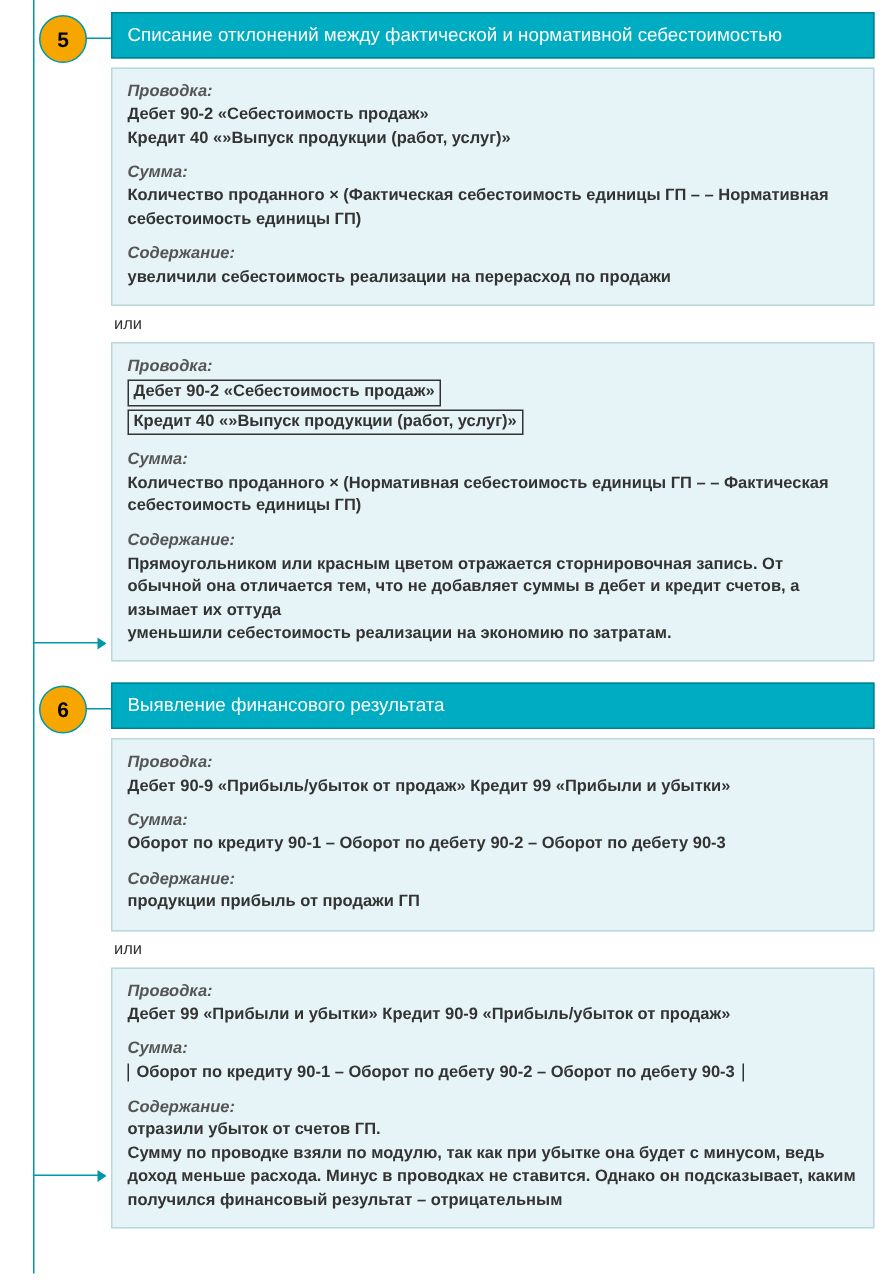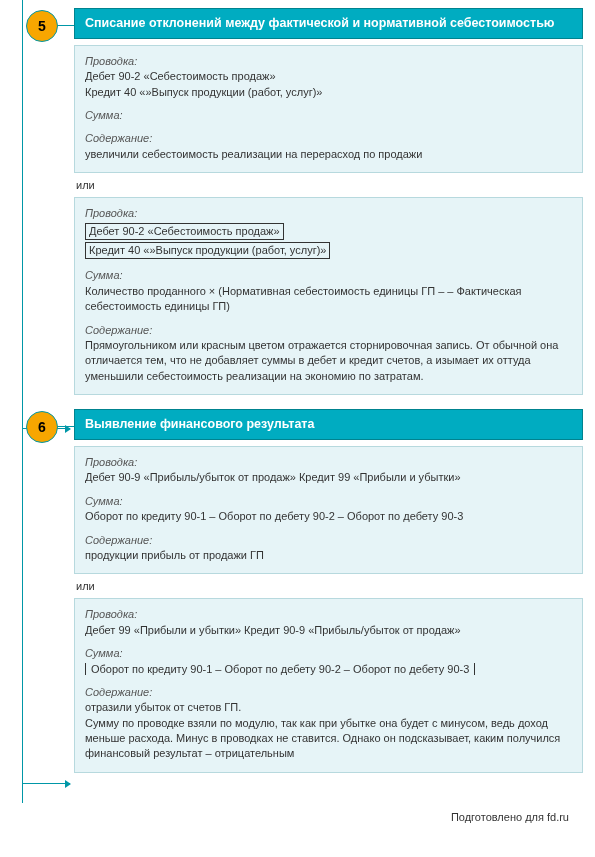--- a/index.html
+++ b/index.html
@@ -54,33 +54,34 @@
     height: 0;
     border-top: 1px solid #0097A7;
     z-index: 0;
   }
   .header {
     margin-left: 62px;
     background: #00ACC1;
     border: 1px solid #00838F;
     padding: 6px 10px;
     color: #fff;
-    font-weight: bold;
+    font-weight: normal;
     font-size: 12.5px;
     line-height: 1.35;
   }
   .body {
     margin-left: 62px;
     margin-top: 6px;
   }
   .box {
     background: #E6F4F7;
     border: 1px solid #B7D9DE;
     padding: 8px 10px 10px 10px;
     line-height: 1.4;
+    font-weight: bold;
   }
   .box .group { margin-bottom: 8px; }
   .box .group:last-child { margin-bottom: 0; }
   .lbl { font-style: italic; color: #555; }
   .or {
     margin: 6px 0 6px 2px;
     font-weight: normal;
   }
   .storno {
     display: inline-block;
@@ -139,20 +140,21 @@
 
     <div class="body">
       <div class="box">
         <div class="group">
           <div class="lbl">Проводка:</div>
           <div>Дебет 90-2 «Себестоимость продаж»</div>
           <div>Кредит 40 «»Выпуск продукции (работ, услуг)»</div>
         </div>
         <div class="group">
           <div class="lbl">Сумма:</div>
+          <div>Количество проданного × (Фактическая себестоимость единицы ГП – – Нормативная себестоимость единицы ГП)</div>
         </div>
         <div class="group">
           <div class="lbl">Содержание:</div>
           <div>увеличили себестоимость реализации на перерасход по продажи</div>
         </div>
       </div>
 
       <div class="or">или</div>
 
       <div class="box">

